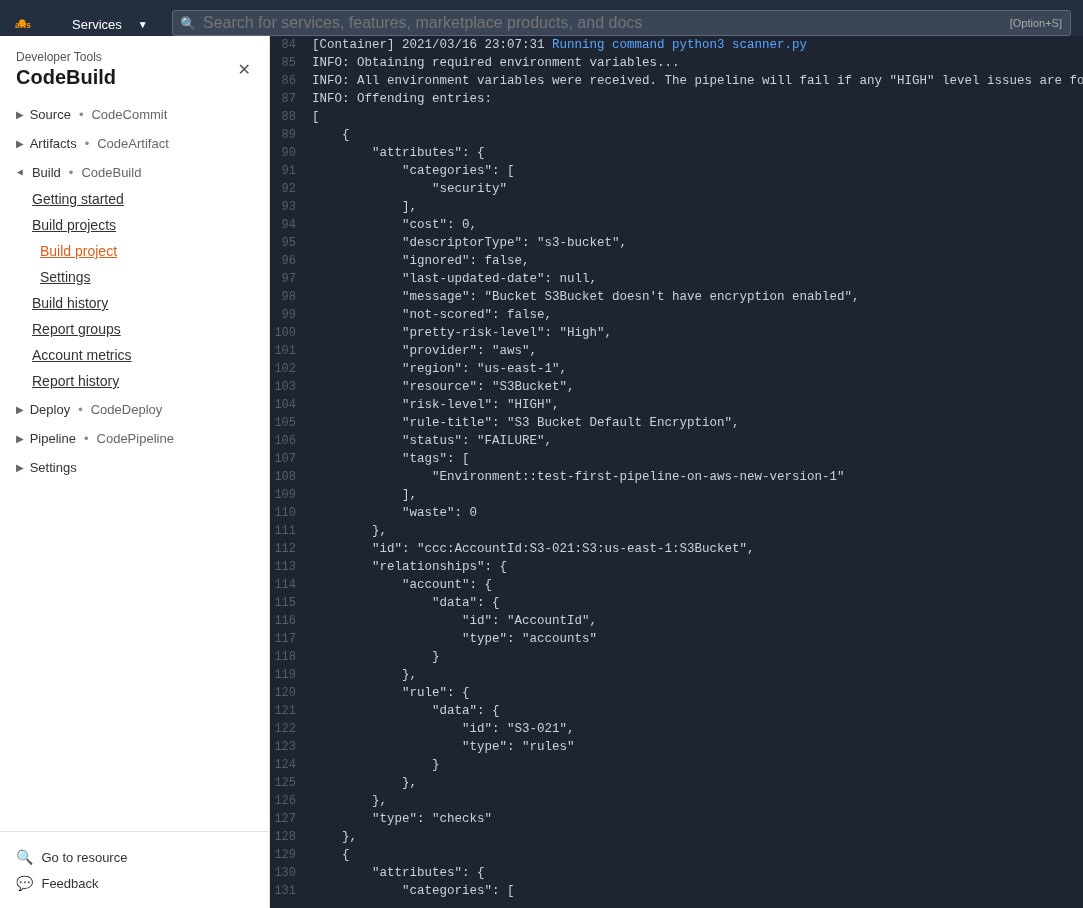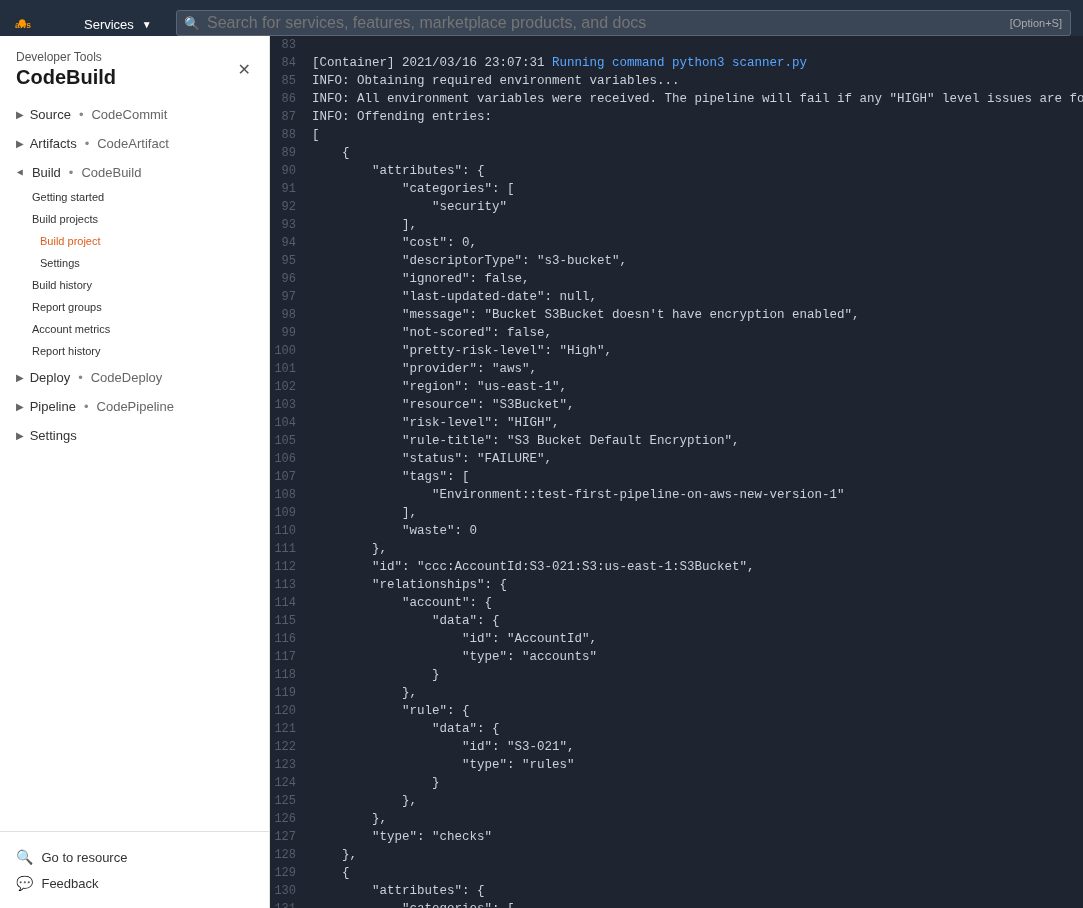--- a/index.html
+++ b/index.html
@@ -23,23 +23,22 @@
     }
     .aws-logo svg { width: 36px; height: 24px; }
     .services-btn {
       color: #fff;
       background: transparent;
       border: none;
       cursor: pointer;
       font-size: 13px;
       display: flex;
       align-items: center;
-      gap: 8px;
+      gap: 16px;
       padding: 4px 8px;
-      margin-left: 12px;
     }
     .search-bar {
       flex: 1;
       background: #3a4555;
       border: 1px solid #5a6677;
       border-radius: 3px;
       height: 26px;
       display: flex;
       align-items: center;
       padding: 0 8px;
@@ -121,23 +120,24 @@
     .nav-arrow { font-size: 10px; color: #666; }
     .nav-arrow.open { transform: rotate(90deg); }
     .nav-dot { color: #888; margin: 0 2px; }
     .nav-group-label { color: #333; font-weight: 400; }
     .nav-sub-label { color: #666; }
     .nav-children {
       padding-left: 0;
     }
     .nav-item {
       padding: 5px 16px 5px 32px;
-      font-size: 11px;
+      font-size: 14px;
       color: #333;
       cursor: pointer;
+      text-decoration: underline;
     }
     .nav-item.active {
       color: #e05d1b;
       font-weight: 500;
     }
     .nav-item.sub-active {
       padding-left: 40px;
     }
 
     
@@ -297,24 +297,20 @@
         <span class="sidebar-bottom-icon">💬</span>
         <span>Feedback</span>
       </div>
     </div>
   </div>
 
   <div class="main-content">
     <div class="code-block">
 
       <div class="code-line">
-        <span class="line-num">83</span>
-        <span class="line-content"></span>
-      </div>
-      <div class="code-line">
         <span class="line-num">84</span>
         <span class="line-content">[Container] 2021/03/16 23:07:31 <span class="highlight-blue">Running command python3 scanner.py</span></span>
       </div>
       <div class="code-line">
         <span class="line-num">85</span>
         <span class="line-content">INFO: Obtaining required environment variables...</span>
       </div>
       <div class="code-line">
         <span class="line-num">86</span>
         <span class="line-content">INFO: All environment variables were received. The pipeline will fail if any "HIGH" level issues are found</span>

